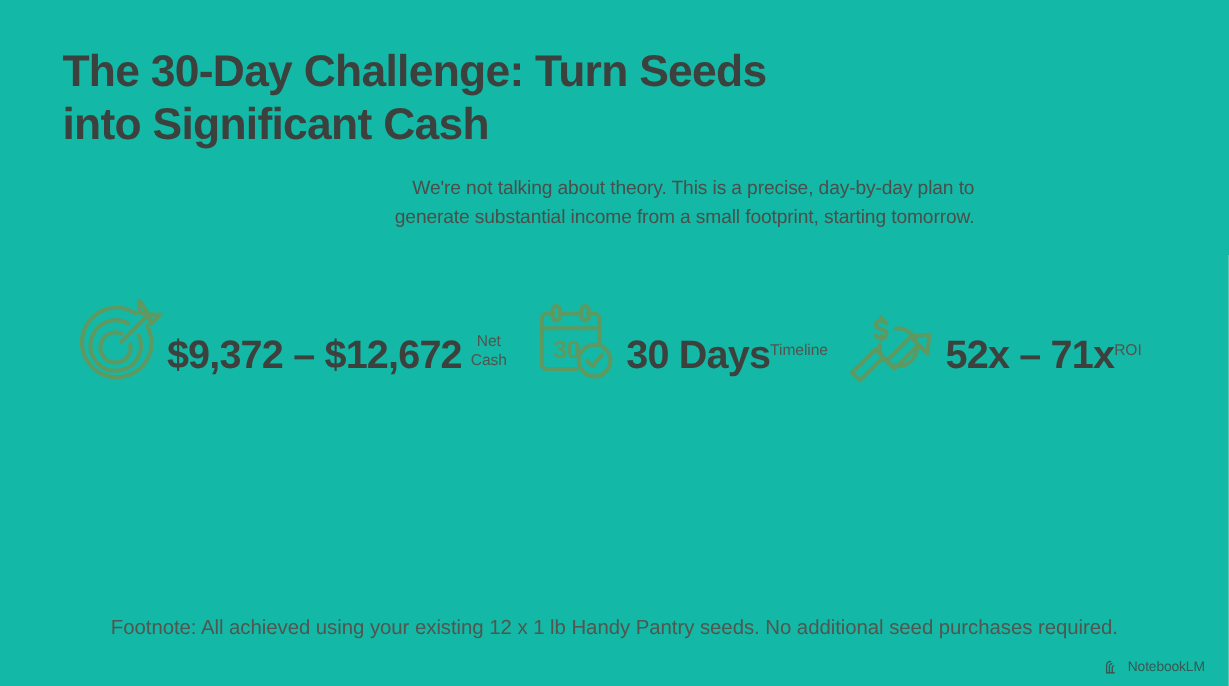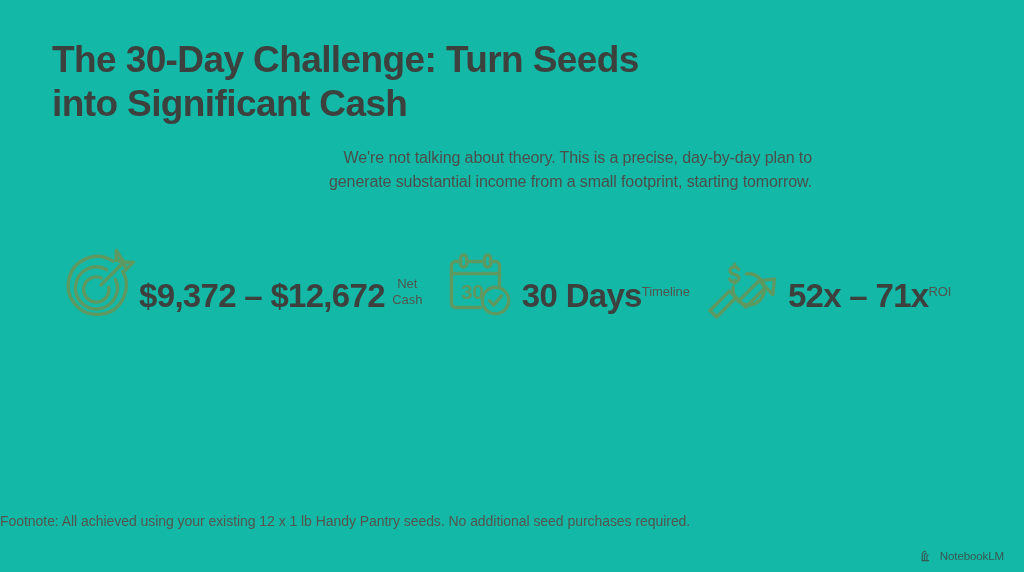--- a/index.html
+++ b/index.html
@@ -93,21 +93,22 @@
     letter-spacing: -0.05px;
     line-height: 1.2;
   }
 
   
   .footnote {
     position: absolute;
     left: 0;
     right: 0;
     top: 513px;
-    font-size: 14px;
+    text-align: center;
+    font-size: 17px;
     color: #51564f;
     letter-spacing: -0.05px;
   }
 
   
   .brand {
     position: absolute;
     right: 20px;
     bottom: 10px;
     display: flex;

